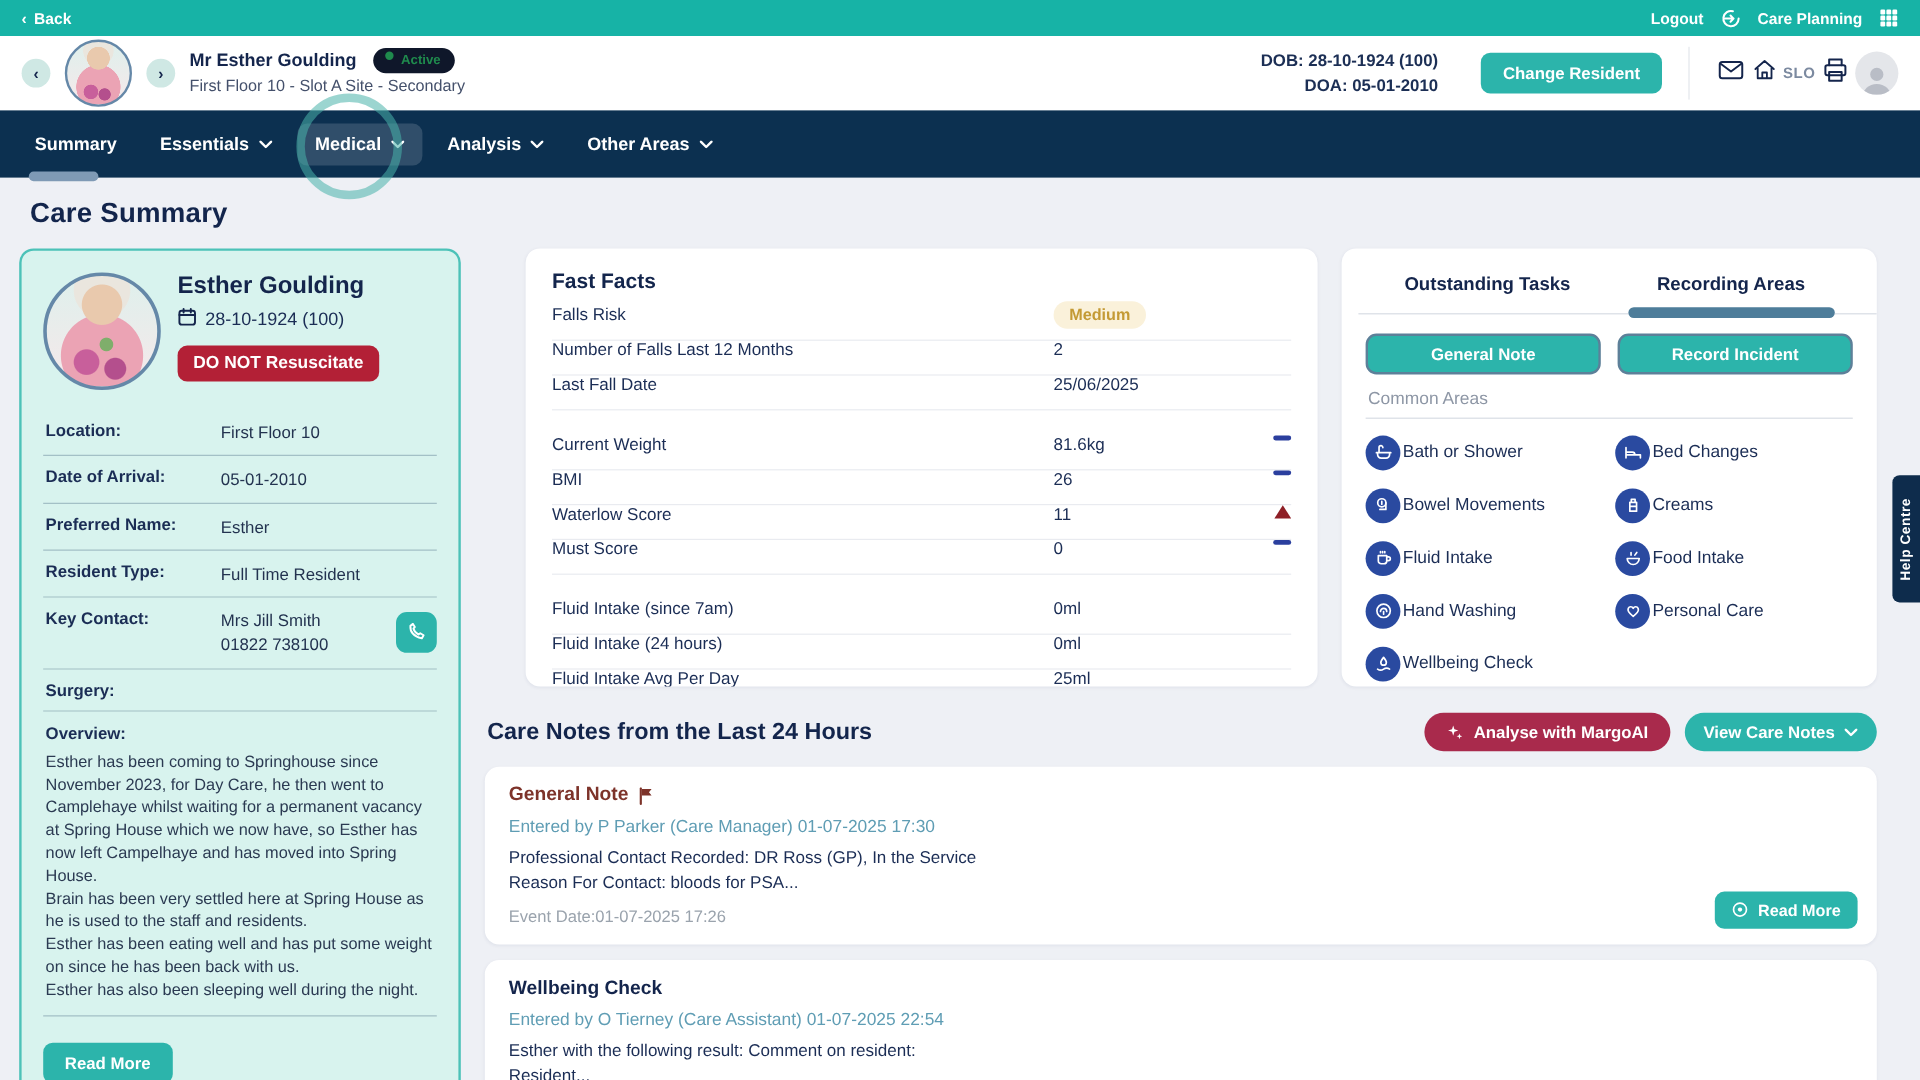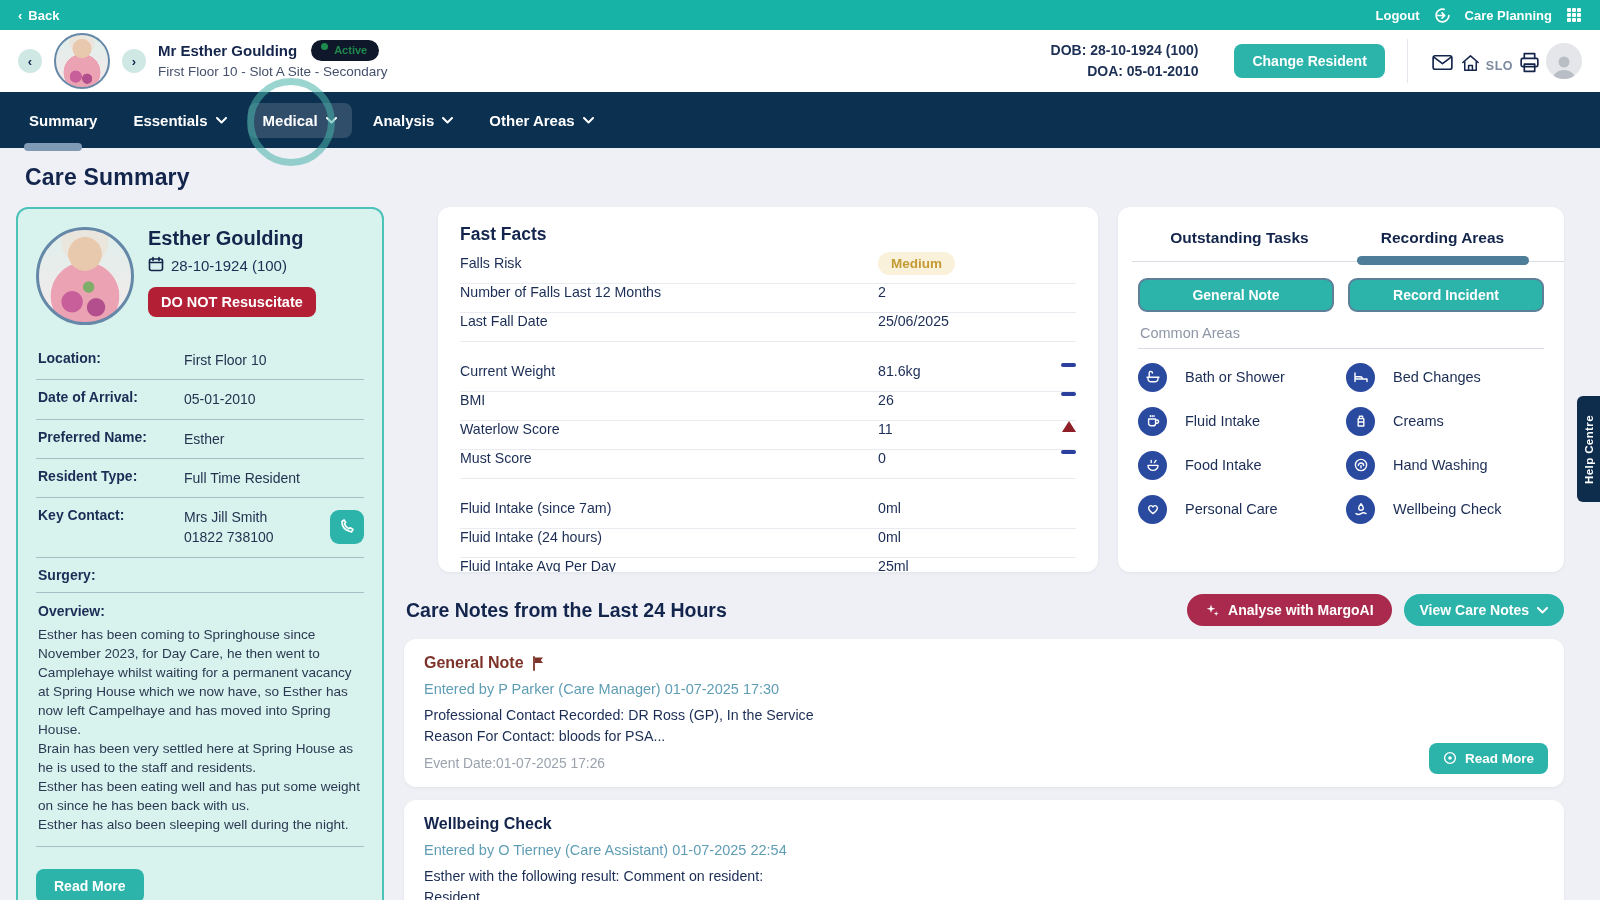--- a/index.html
+++ b/index.html
@@ -30,21 +30,21 @@
   .hdr-name { font-weight:bold; font-size:15px; color:#14254c; }
   .badge-active { background:#0f172a; color:#1f8a4d; font-size:11px; font-weight:bold;
                   border-radius:12px; padding:3px 12px 3px 10px; display:flex; gap:6px; }
   .badge-active i { width:7px; height:7px; border-radius:50%; background:#1f8a4d; }
   .hdr-loc { font-size:13.5px; color:#44506b; margin-top:2px; }
   .hdr-spacer { flex:1; }
   .hdr-dates { text-align:right; font-size:14px; color:#1c2f55; font-weight:bold; line-height:1.5; }
   .btn-teal { background:#2cb4ab; color:#fff; font-weight:bold; border:none; border-radius:8px;
               font-size:14px; padding:9px 18px; cursor:pointer; font-family:inherit; }
   .hdr-div { width:1px; height:44px; background:#e3e6ec; margin:0 10px; }
-  .hdr-icons { display:flex; align-items:flex-end; gap:4px; }
+  .hdr-icons { display:flex; align-items:center; gap:4px; }
   .slo { font-size:12.5px; color:#7c8aa0; font-weight:bold; letter-spacing:.5px; }
   .hdr-avatar { width:36px; height:36px; border-radius:50%; background:#e4e6ea; display:flex;
                 align-items:flex-end; justify-content:center; overflow:hidden; cursor:pointer; }
 
   
   .navbar { height:56px; background:#0c3050; display:flex; align-items:center; padding:0 14px; gap:6px; position:relative; z-index:4; }
   .nav-item { color:#fff; font-size:15px; font-weight:bold; padding:9px 15px; border-radius:8px;
               display:flex; align-items:center; gap:8px; cursor:pointer; }
   .nav-item.hovered { background:rgba(255,255,255,.15); }
   .chev { width:11px; height:7px; }
@@ -108,21 +108,21 @@
   .tabs { display:flex; }
   .tab { flex:1; text-align:center; font-size:15.5px; font-weight:bold; color:#14254c; padding:8px 0 14px; cursor:pointer; position:relative; }
   .tabs-line { height:1px; background:#d8dce4; margin:0 -20px 0 -6px; }
   .tab .tab-ind { position:absolute; left:50%; transform:translateX(-50%); bottom:-4px; width:172px; height:9px;
                   border-radius:8px; background:#4e7d9a; }
   .rec-btns { display:flex; gap:14px; margin:16px 0 4px; }
   .rec-btn { flex:1; background:#2cb4ab; border:2px solid #5d8099; color:#fff; font-weight:bold; font-size:14px;
              border-radius:9px; padding:7px 0; text-align:center; cursor:pointer; }
   .sec-label { color:#8d96a5; font-size:14.5px; padding:9px 2px 7px; border-bottom:1px solid #d8dce4; }
   .areas { display:grid; grid-template-columns:1fr 1fr; column-gap:10px; padding-top:6px; }
-  .area { display:flex; align-items:center; gap:18px; padding:7.5px 0; font-size:14.5px; color:#1b2d55; cursor:pointer; }
+  .area { display:flex; align-items:center; gap:2px; padding:7.5px 0; font-size:14.5px; color:#1b2d55; cursor:pointer; }
   .a-ic { width:29px; height:29px; border-radius:50%; background:#2a4aa0; flex:0 0 auto;
           display:flex; align-items:center; justify-content:center; }
   .a-ic svg { width:16px; height:16px; }
   .a-ic path, .a-ic circle { fill:none; stroke:#fff; stroke-width:1.4; stroke-linecap:round; stroke-linejoin:round; }
 
   
   .notes-head { display:flex; align-items:center; margin:22px 0 0 2px; }
   .notes-title { font-size:19.5px; font-weight:bold; color:#13254c; flex:1; }
   .btn-margo { background:#a92a4c; color:#fff; font-weight:bold; font-size:14px; border:none; border-radius:17px;
                padding:8px 18px; display:flex; align-items:center; gap:8px; cursor:pointer; margin-right:12px; font-family:inherit; }
@@ -435,32 +435,41 @@
               <span class="a-ic">
                 <svg viewBox="0 0 16 16">
                     <path d="M2 12.5 V4 M2 10 h12 v2.5 M2 10 V7.8 h5.2 a2.2 2.2 0 0 1 2.2 2.2"></path>
                   </svg>
               </span>
               <span>Bed Changes</span>
             </div>
             <div class="area">
               <span class="a-ic">
                 <svg viewBox="0 0 16 16">
+                    <circle cx="6.5" cy="6" r="3.4"></circle>
+                    <path d="M6.5 4.8 v2.4 M9.9 6 v5.5 h-5"></path>
+                  </svg>
+              </span>
+              <span>Bowel Movements</span>
+            </div>
+            <div class="area">
+              <span class="a-ic">
+                <svg viewBox="0 0 16 16">
+                    <path d="M5.2 5.6 h5.6 V13 H5.2 z M6.4 5.6 V3.2 h3.2 v2.4 M5.2 9 h5.6"></path>
+                  </svg>
+              </span>
+              <span>Creams</span>
+            </div>
+            <div class="area">
+              <span class="a-ic">
+                <svg viewBox="0 0 16 16">
                     <path d="M3.6 6 h7 v4.4 a2.4 2.4 0 0 1-2.4 2.4 H6 a2.4 2.4 0 0 1-2.4-2.4 z M10.6 7 h1.4 a1.6 1.6 0 0 1 0 3.2 h-1.4 M5.4 3.6 v-1 M7.2 3.6 v-1 M9 3.6 v-1"></path>
                   </svg>
               </span>
               <span>Fluid Intake</span>
-            </div>
-            <div class="area">
-              <span class="a-ic">
-                <svg viewBox="0 0 16 16">
-                    <path d="M5.2 5.6 h5.6 V13 H5.2 z M6.4 5.6 V3.2 h3.2 v2.4 M5.2 9 h5.6"></path>
-                  </svg>
-              </span>
-              <span>Creams</span>
             </div>
             <div class="area">
               <span class="a-ic">
                 <svg viewBox="0 0 16 16">
                     <path d="M3 8.4 h10 a5 5 0 0 1-10 0 z M6.2 5.6 V3.4 M9.4 5.6 l1.6-2.2"></path>
                   </svg>
               </span>
               <span>Food Intake</span>
             </div>
             <div class="area">

